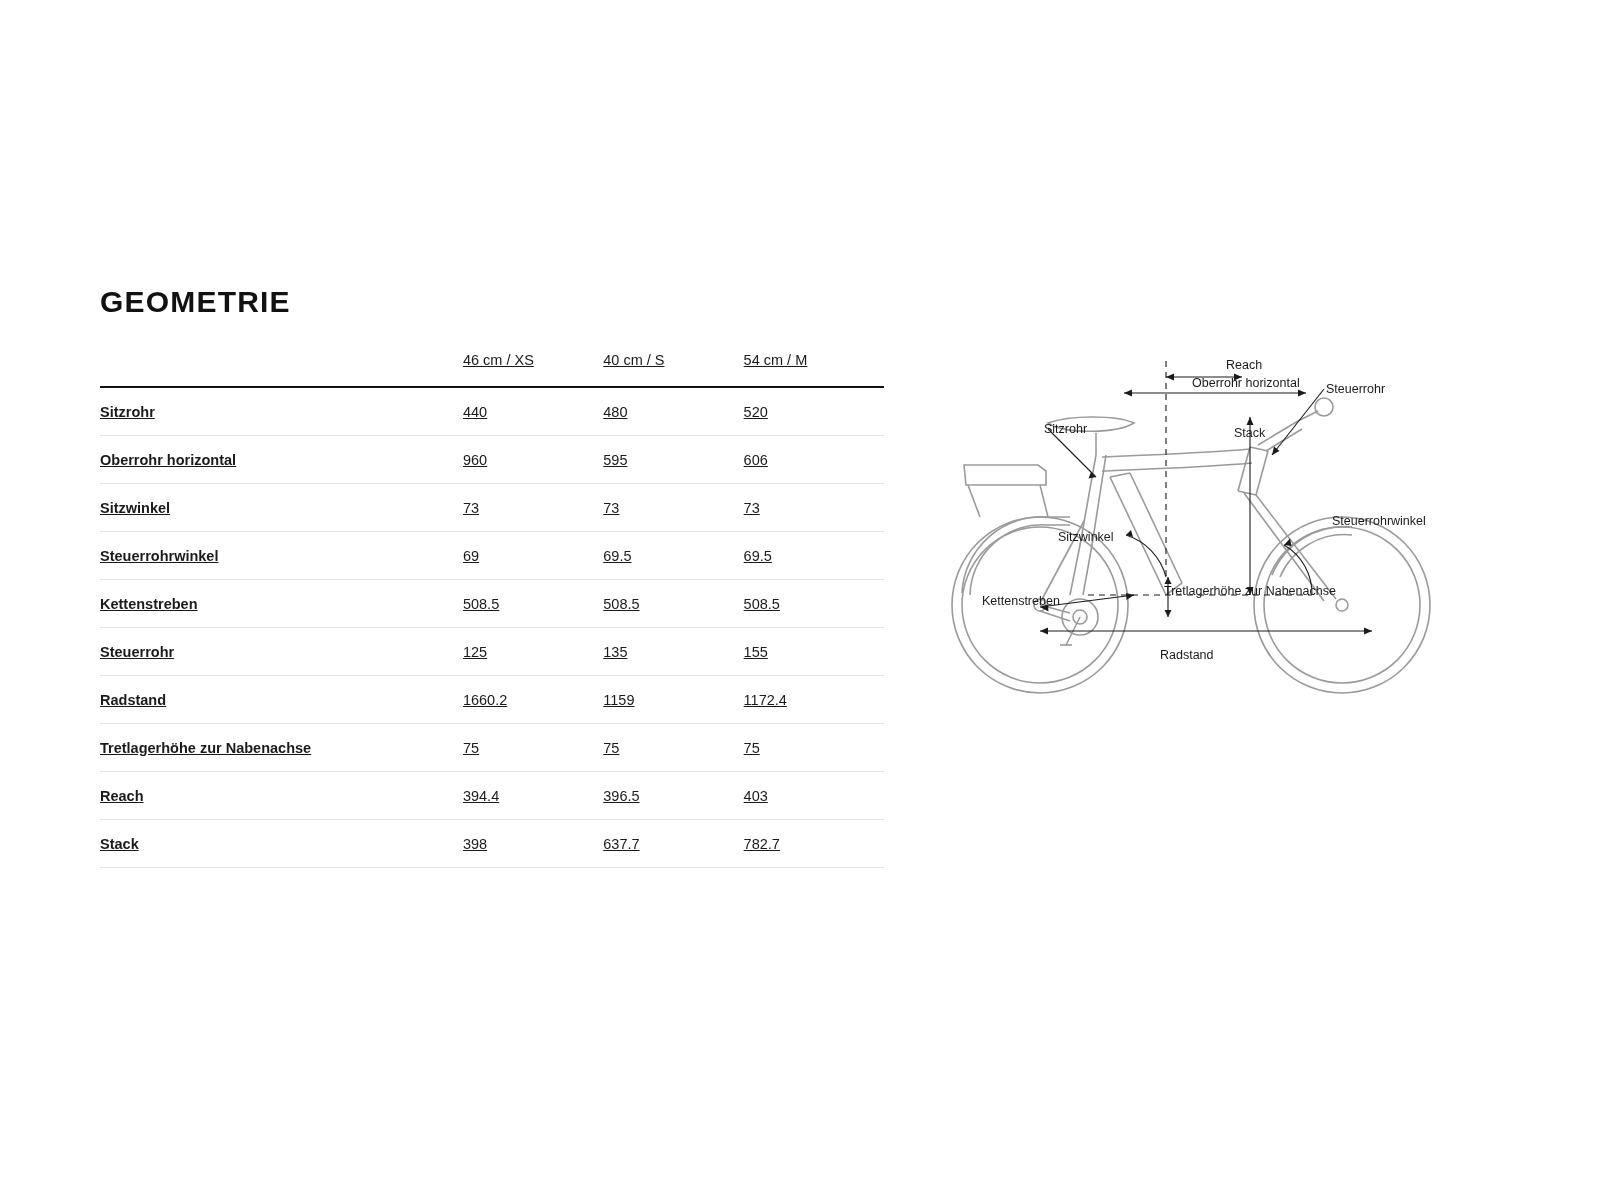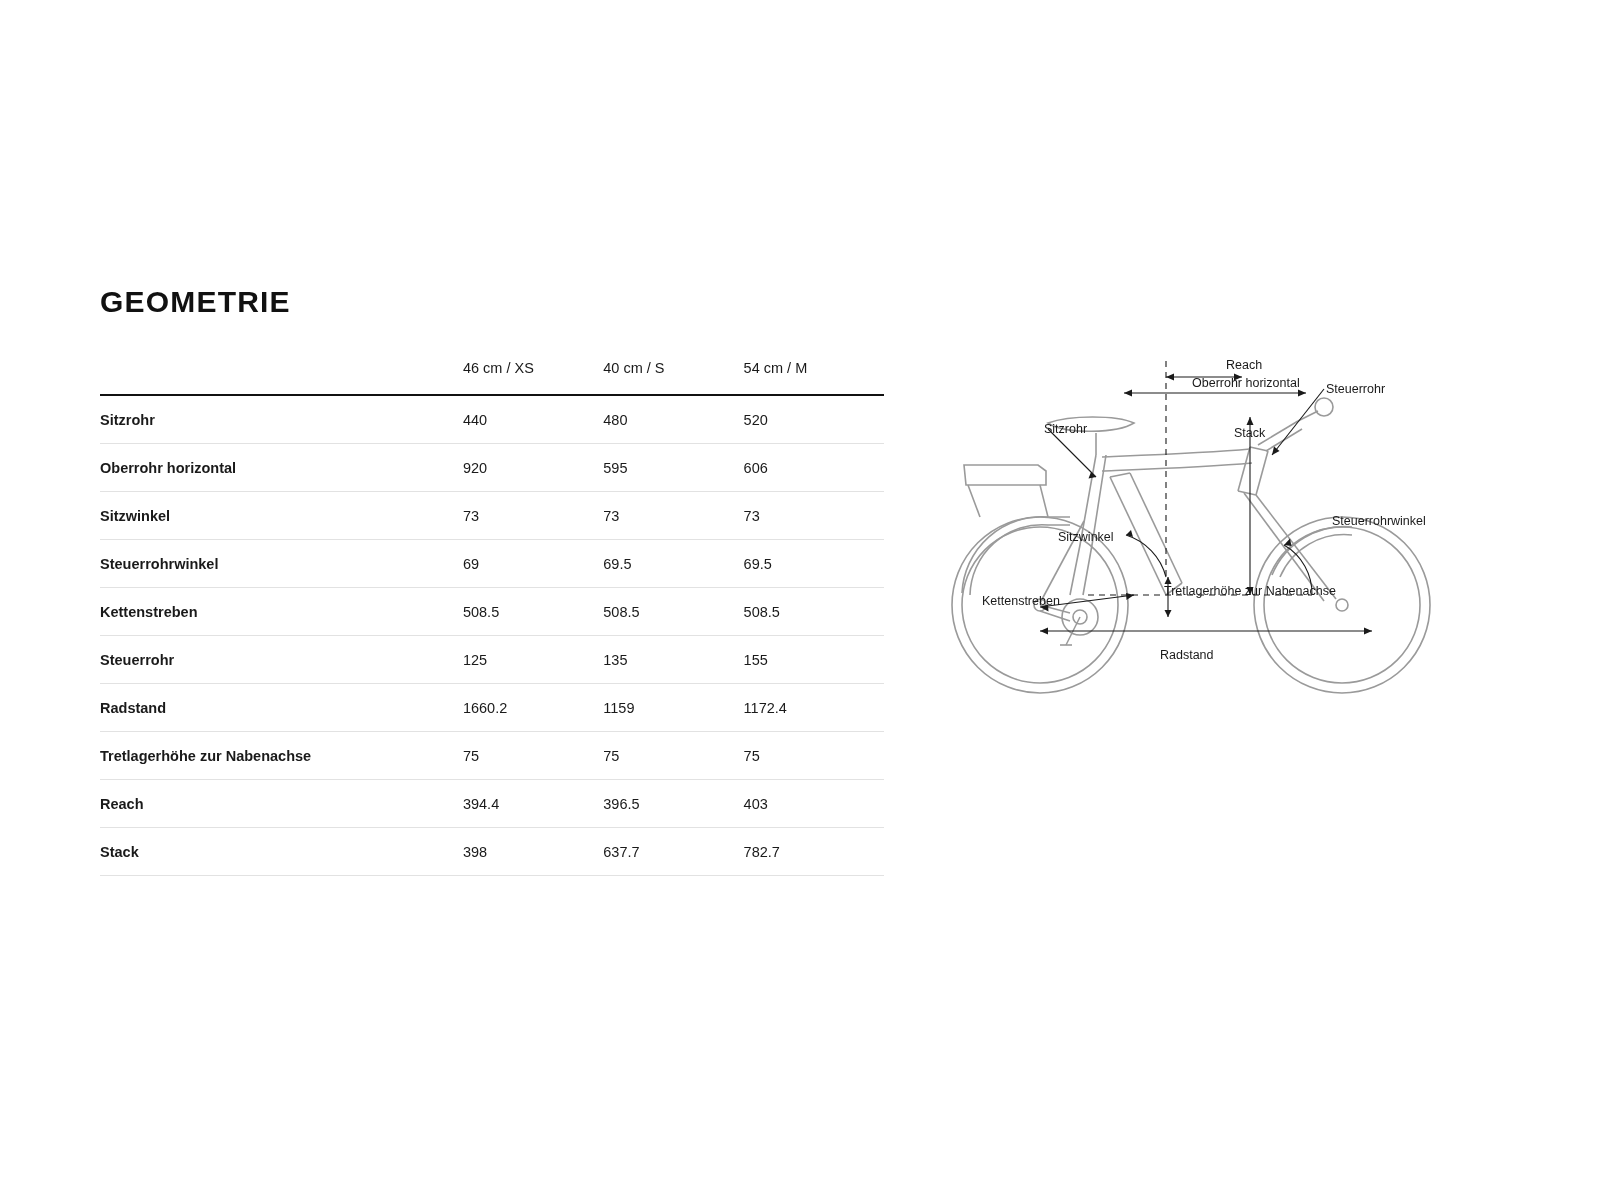--- a/index.html
+++ b/index.html
@@ -26,24 +26,25 @@
     left: 100px;
     top: 285px;
     font-size: 30px;
     font-weight: bold;
     letter-spacing: 1.2px;
     color: #111111;
   }
   table.geometry {
     position: absolute;
     left: 100px;
-    top: 360px;
+    top: 352px;
     width: 784px;
     border-collapse: collapse;
     font-size: 14.5px;
+    text-decoration: underline;
   }
   table.geometry th {
     text-align: left;
     font-weight: normal;
     color: #1a1a1a;
     font-size: 14.5px;
     padding: 0 0 18px 0;
     vertical-align: bottom;
   }
   table.geometry thead tr {
@@ -100,21 +101,21 @@
     </thead>
     <tbody>
       <tr>
         <td class="label">Sitzrohr</td>
         <td class="val">440</td>
         <td class="val">480</td>
         <td class="val">520</td>
       </tr>
       <tr>
         <td class="label">Oberrohr horizontal</td>
-        <td class="val">920</td>
+        <td class="val">960</td>
         <td class="val">595</td>
         <td class="val">606</td>
       </tr>
       <tr>
         <td class="label">Sitzwinkel</td>
         <td class="val">73</td>
         <td class="val">73</td>
         <td class="val">73</td>
       </tr>
       <tr>

